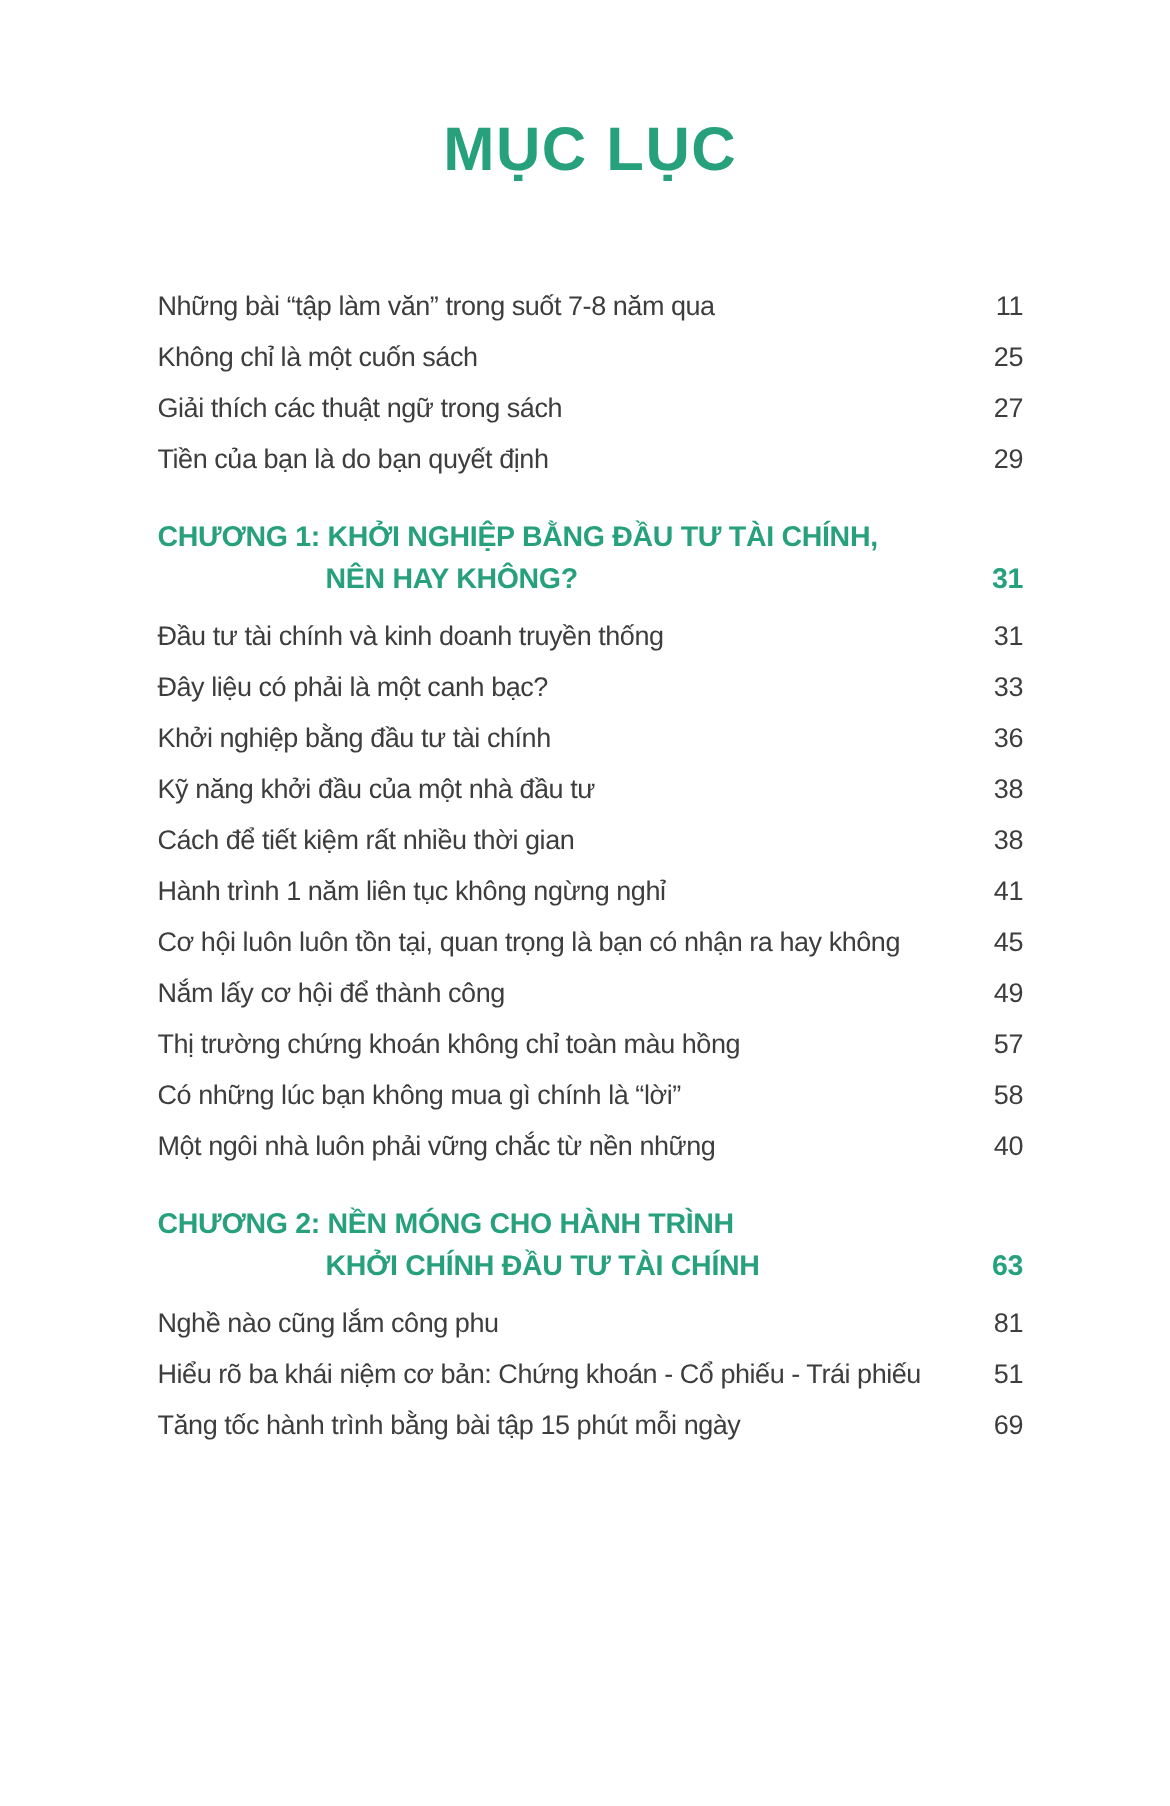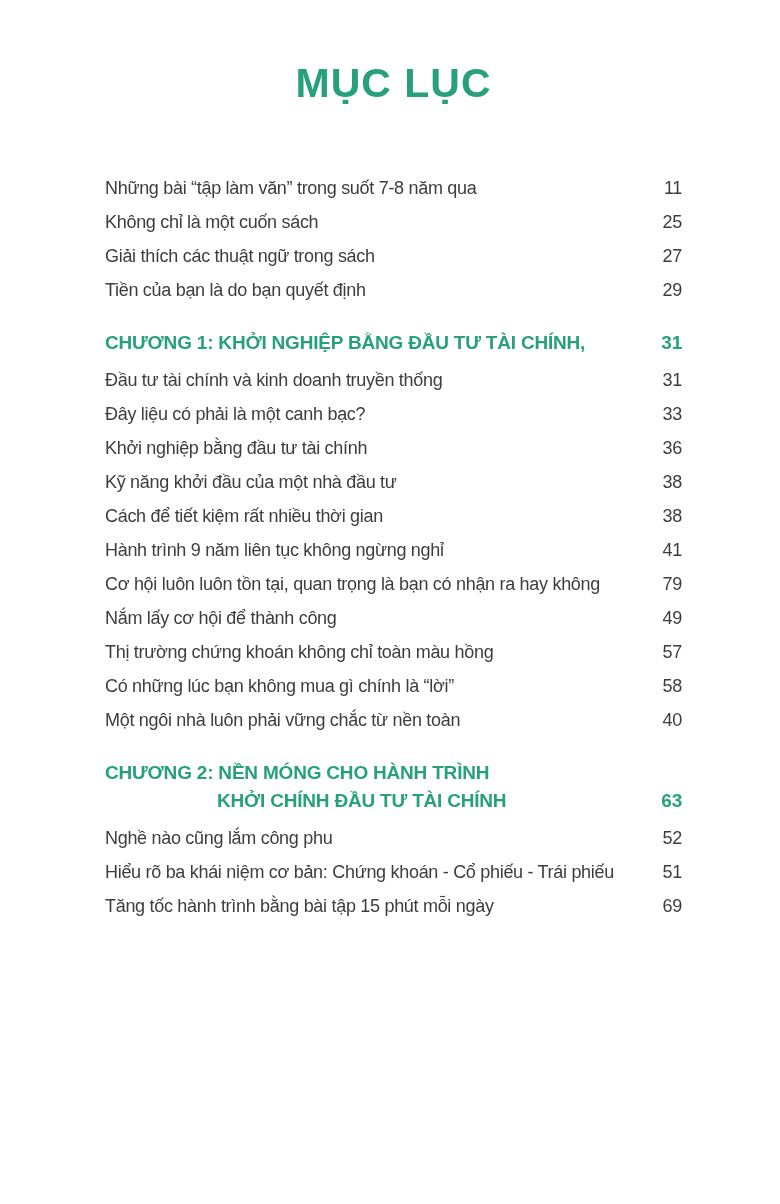--- a/index.html
+++ b/index.html
@@ -11,21 +11,21 @@
     font-family: "Liberation Sans", "DejaVu Sans", sans-serif;
     color: #3d3d3d;
     overflow: hidden;
   }
   .page {
     width: 780px;
     height: 1204px;
     padding: 0 98px 0 105px;
   }
   .title {
-    margin-top: 60px;
+    margin-top: 76px;
     margin-bottom: 70px;
     text-align: center;
     color: #26a17b;
     font-size: 41px;
     font-weight: bold;
     letter-spacing: 1px;
   }
   .row {
     display: flex;
     justify-content: space-between;
@@ -78,20 +78,21 @@
     </div>
     <div class="row">
       <span class="label">Tiền của bạn là do bạn quyết định</span>
       <span class="pnum">29</span>
     </div>
   </div>
 
   <div class="chapter">
     <div>
       <div class="line1">CHƯƠNG 1: KHỞI NGHIỆP BẰNG ĐẦU TƯ TÀI CHÍNH,</div>
+      <div class="line2">NÊN HAY KHÔNG?</div>
     </div>
     <div class="pnum">31</div>
   </div>
 
   <div>
     <div class="row">
       <span class="label">Đầu tư tài chính và kinh doanh truyền thống</span>
       <span class="pnum">31</span>
     </div>
     <div class="row">
@@ -104,57 +105,57 @@
     </div>
     <div class="row">
       <span class="label">Kỹ năng khởi đầu của một nhà đầu tư</span>
       <span class="pnum">38</span>
     </div>
     <div class="row">
       <span class="label">Cách để tiết kiệm rất nhiều thời gian</span>
       <span class="pnum">38</span>
     </div>
     <div class="row">
-      <span class="label">Hành trình 9 năm liên tục không ngừng nghỉ</span>
+      <span class="label">Hành trình 1 năm liên tục không ngừng nghỉ</span>
       <span class="pnum">41</span>
     </div>
     <div class="row">
       <span class="label">Cơ hội luôn luôn tồn tại, quan trọng là bạn có nhận ra hay không</span>
-      <span class="pnum">79</span>
+      <span class="pnum">45</span>
     </div>
     <div class="row">
       <span class="label">Nắm lấy cơ hội để thành công</span>
       <span class="pnum">49</span>
     </div>
     <div class="row">
       <span class="label">Thị trường chứng khoán không chỉ toàn màu hồng</span>
       <span class="pnum">57</span>
     </div>
     <div class="row">
       <span class="label">Có những lúc bạn không mua gì chính là “lời”</span>
       <span class="pnum">58</span>
     </div>
     <div class="row">
-      <span class="label">Một ngôi nhà luôn phải vững chắc từ nền toàn</span>
+      <span class="label">Một ngôi nhà luôn phải vững chắc từ nền những</span>
       <span class="pnum">40</span>
     </div>
   </div>
 
   <div class="chapter">
     <div>
       <div class="line1">CHƯƠNG 2: NỀN MÓNG CHO HÀNH TRÌNH</div>
       <div class="line2">KHỞI CHÍNH ĐẦU TƯ TÀI CHÍNH</div>
     </div>
     <div class="pnum">63</div>
   </div>
 
   <div>
     <div class="row">
       <span class="label">Nghề nào cũng lắm công phu</span>
-      <span class="pnum">52</span>
+      <span class="pnum">81</span>
     </div>
     <div class="row">
       <span class="label">Hiểu rõ ba khái niệm cơ bản: Chứng khoán - Cổ phiếu - Trái phiếu</span>
       <span class="pnum">51</span>
     </div>
     <div class="row">
       <span class="label">Tăng tốc hành trình bằng bài tập 15 phút mỗi ngày</span>
       <span class="pnum">69</span>
     </div>
   </div>

